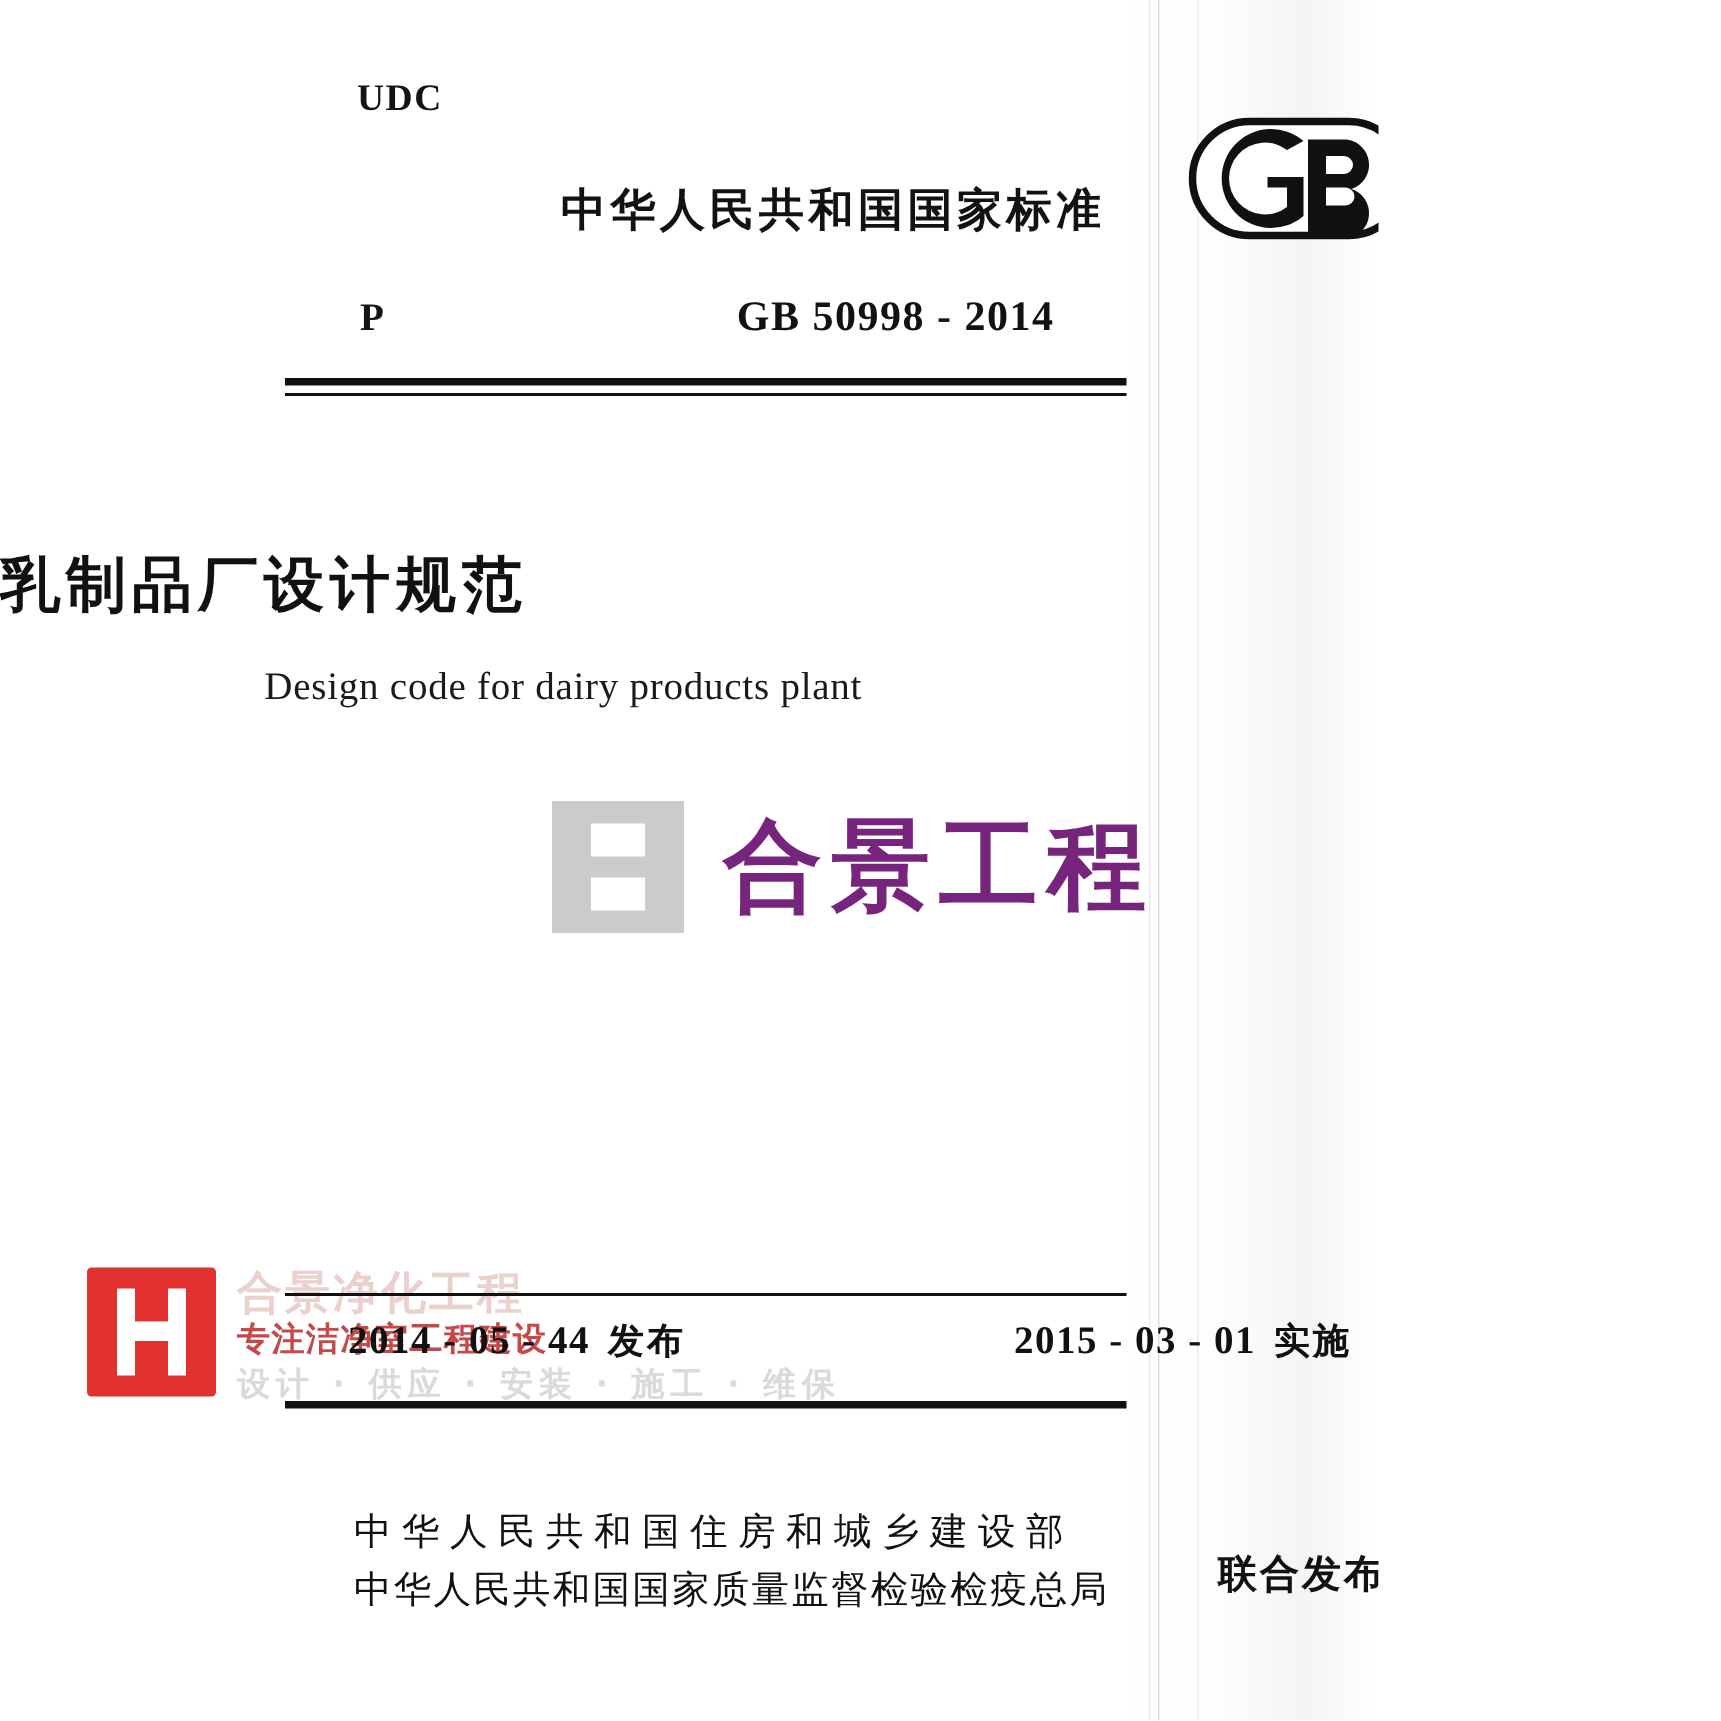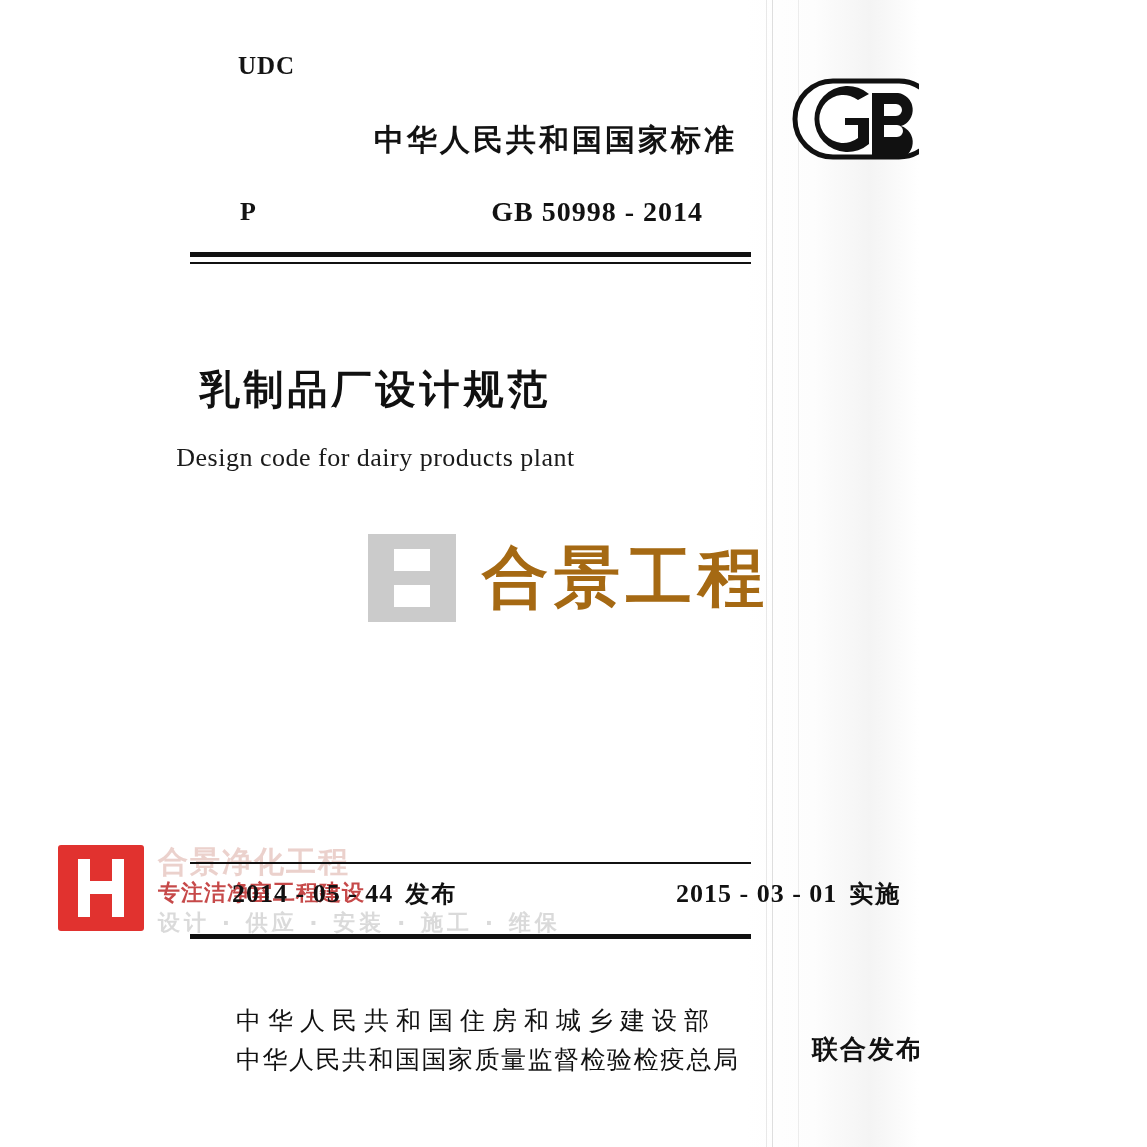--- a/index.html
+++ b/index.html
@@ -101,21 +101,20 @@
   .rule-top-thin  { top: 262px; height: 2px; }
   .rule-bot-thin  { top: 862px; height: 2px; }
   .rule-bot-thick { top: 934px; height: 5px; }
 
   
   .title-cn {
     position: absolute;
     left: 0;
     right: 168px;
     top: 362px;
-    text-align: center;
     font-family: "DejaVu Sans", sans-serif;
     font-weight: bold;
     font-size: 40px;
     letter-spacing: 4px;
     color: #111;
   }
   .title-en {
     position: absolute;
     left: 0;
     right: 168px;
@@ -144,21 +143,21 @@
   .wm-mark .blk {
     position: absolute;
     background: #c9c9c9;
   }
   .wm-text {
     margin-left: 26px;
     font-family: "DejaVu Sans", sans-serif;
     font-weight: bold;
     font-size: 66px;
     letter-spacing: 6px;
-    color: #a16207;
+    color: #701a75;
     line-height: 1;
   }
 
   
   .wm-bl {
     position: absolute;
     left: 58px;
     top: 840px;
     width: 400px;
     height: 106px;

